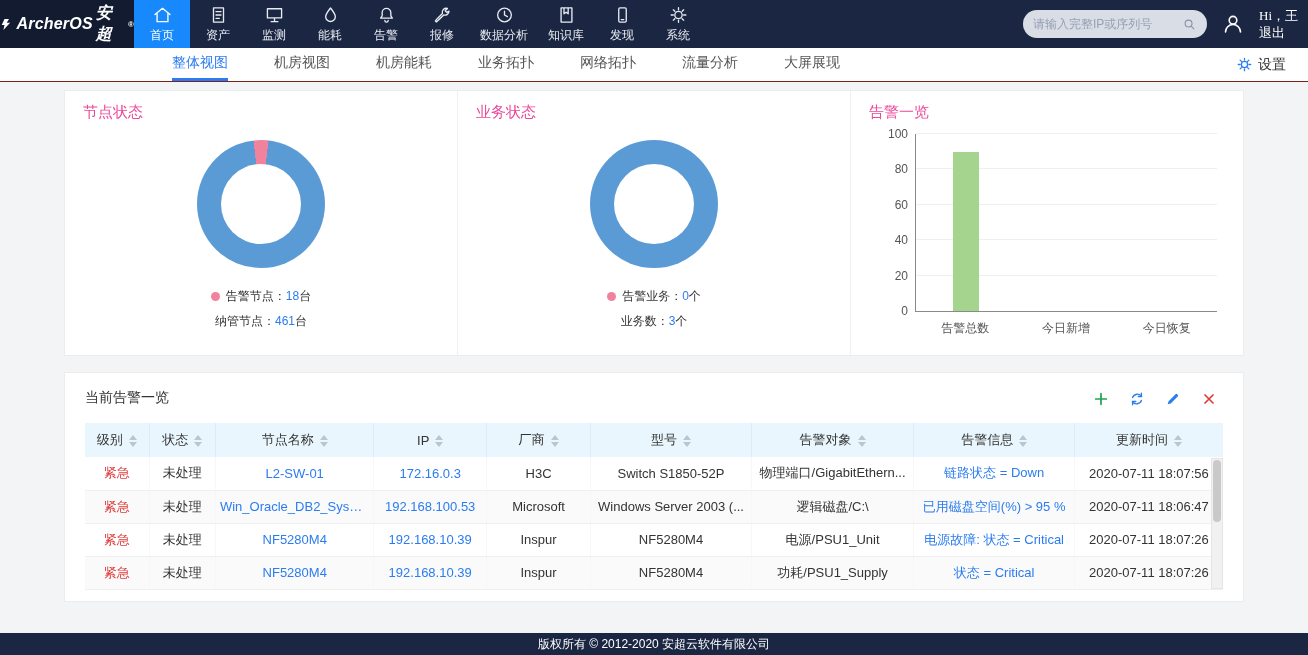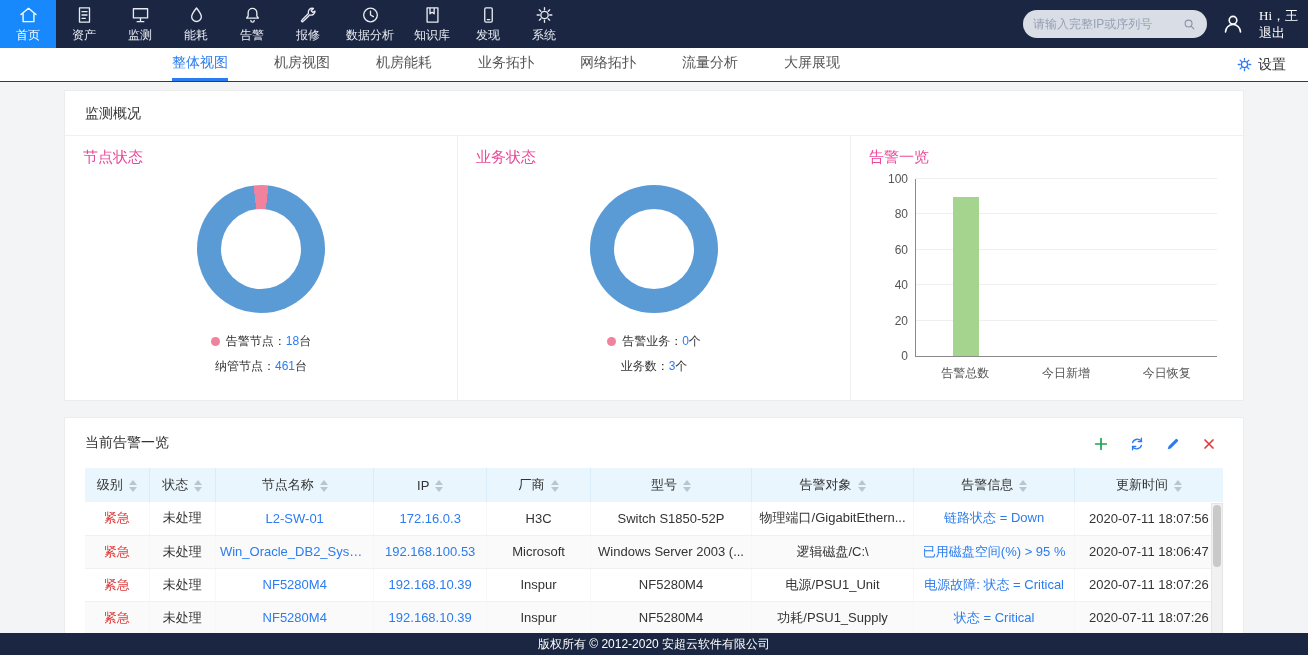--- a/index.html
+++ b/index.html
@@ -93,20 +93,28 @@
   .vscroll .thumb{position:absolute;top:1px;left:1px;right:1px;height:62px;background:#c9c9c9;border-radius:5px;cursor:grab;}
 
   
   .footer{position:absolute;left:0;right:0;bottom:0;height:22px;background:var(--navy);color:#fff;font-size:12px;
           display:flex;align-items:center;justify-content:center;margin-top:42px;}
 </style>
 </head>
 <body>
 
 <header class="topnav">
+  <div class="logo">
+    <svg viewBox="0 0 24 24" width="15" height="15" fill="#fff">
+        <path d="M8 2 3 13h5l-2 9L18 9h-6l4-7z"></path>
+      </svg>
+    <span>ArcherOS</span>
+      <span>安超</span>
+      <sup>®</sup>
+  </div>
 
   <nav class="nav-items">
     <div class="nav-item active">
       <svg viewBox="0 0 24 24">
           <path d="M3 11.5 12 4l9 7.5M5.5 10.5V20h13v-9.5"></path>
         </svg>
       <span>首页</span>
     </div>
     <div class="nav-item">
       <svg viewBox="0 0 24 24">
@@ -201,21 +209,20 @@
         <circle cx="12" cy="12" r="4.4"></circle>
         <path d="M12 3.2v2.6M12 18.2v2.6M3.2 12h2.6M18.2 12h2.6M5.8 5.8l1.8 1.8M16.4 16.4l1.8 1.8M18.2 5.8l-1.8 1.8M7.6 16.4l-1.8 1.8"></path>
       </svg>
     <span>设置</span>
   </div>
 </div>
 
 <main class="main">
 
   <section class="panel">
-    <div class="overview-title">监测概况</div>
     <div class="cards">
 
       <div class="card">
         <div class="card-title">节点状态</div>
         <div class="donut-wrap">
           <div class="donut" style="background: conic-gradient(from -6.76409deg, rgb(240, 130, 158) 0deg, rgb(240, 130, 158) 13.5282deg, rgb(91, 155, 213) 13.5282deg, rgb(91, 155, 213) 360deg);"></div>
         </div>
         <div class="legend">
           <div><span class="dot"></span><span>告警节点：</span><span class="val">18</span><span>台</span></div>
           <div><span>纳管节点：</span><span class="val">461</span><span>台</span></div>

